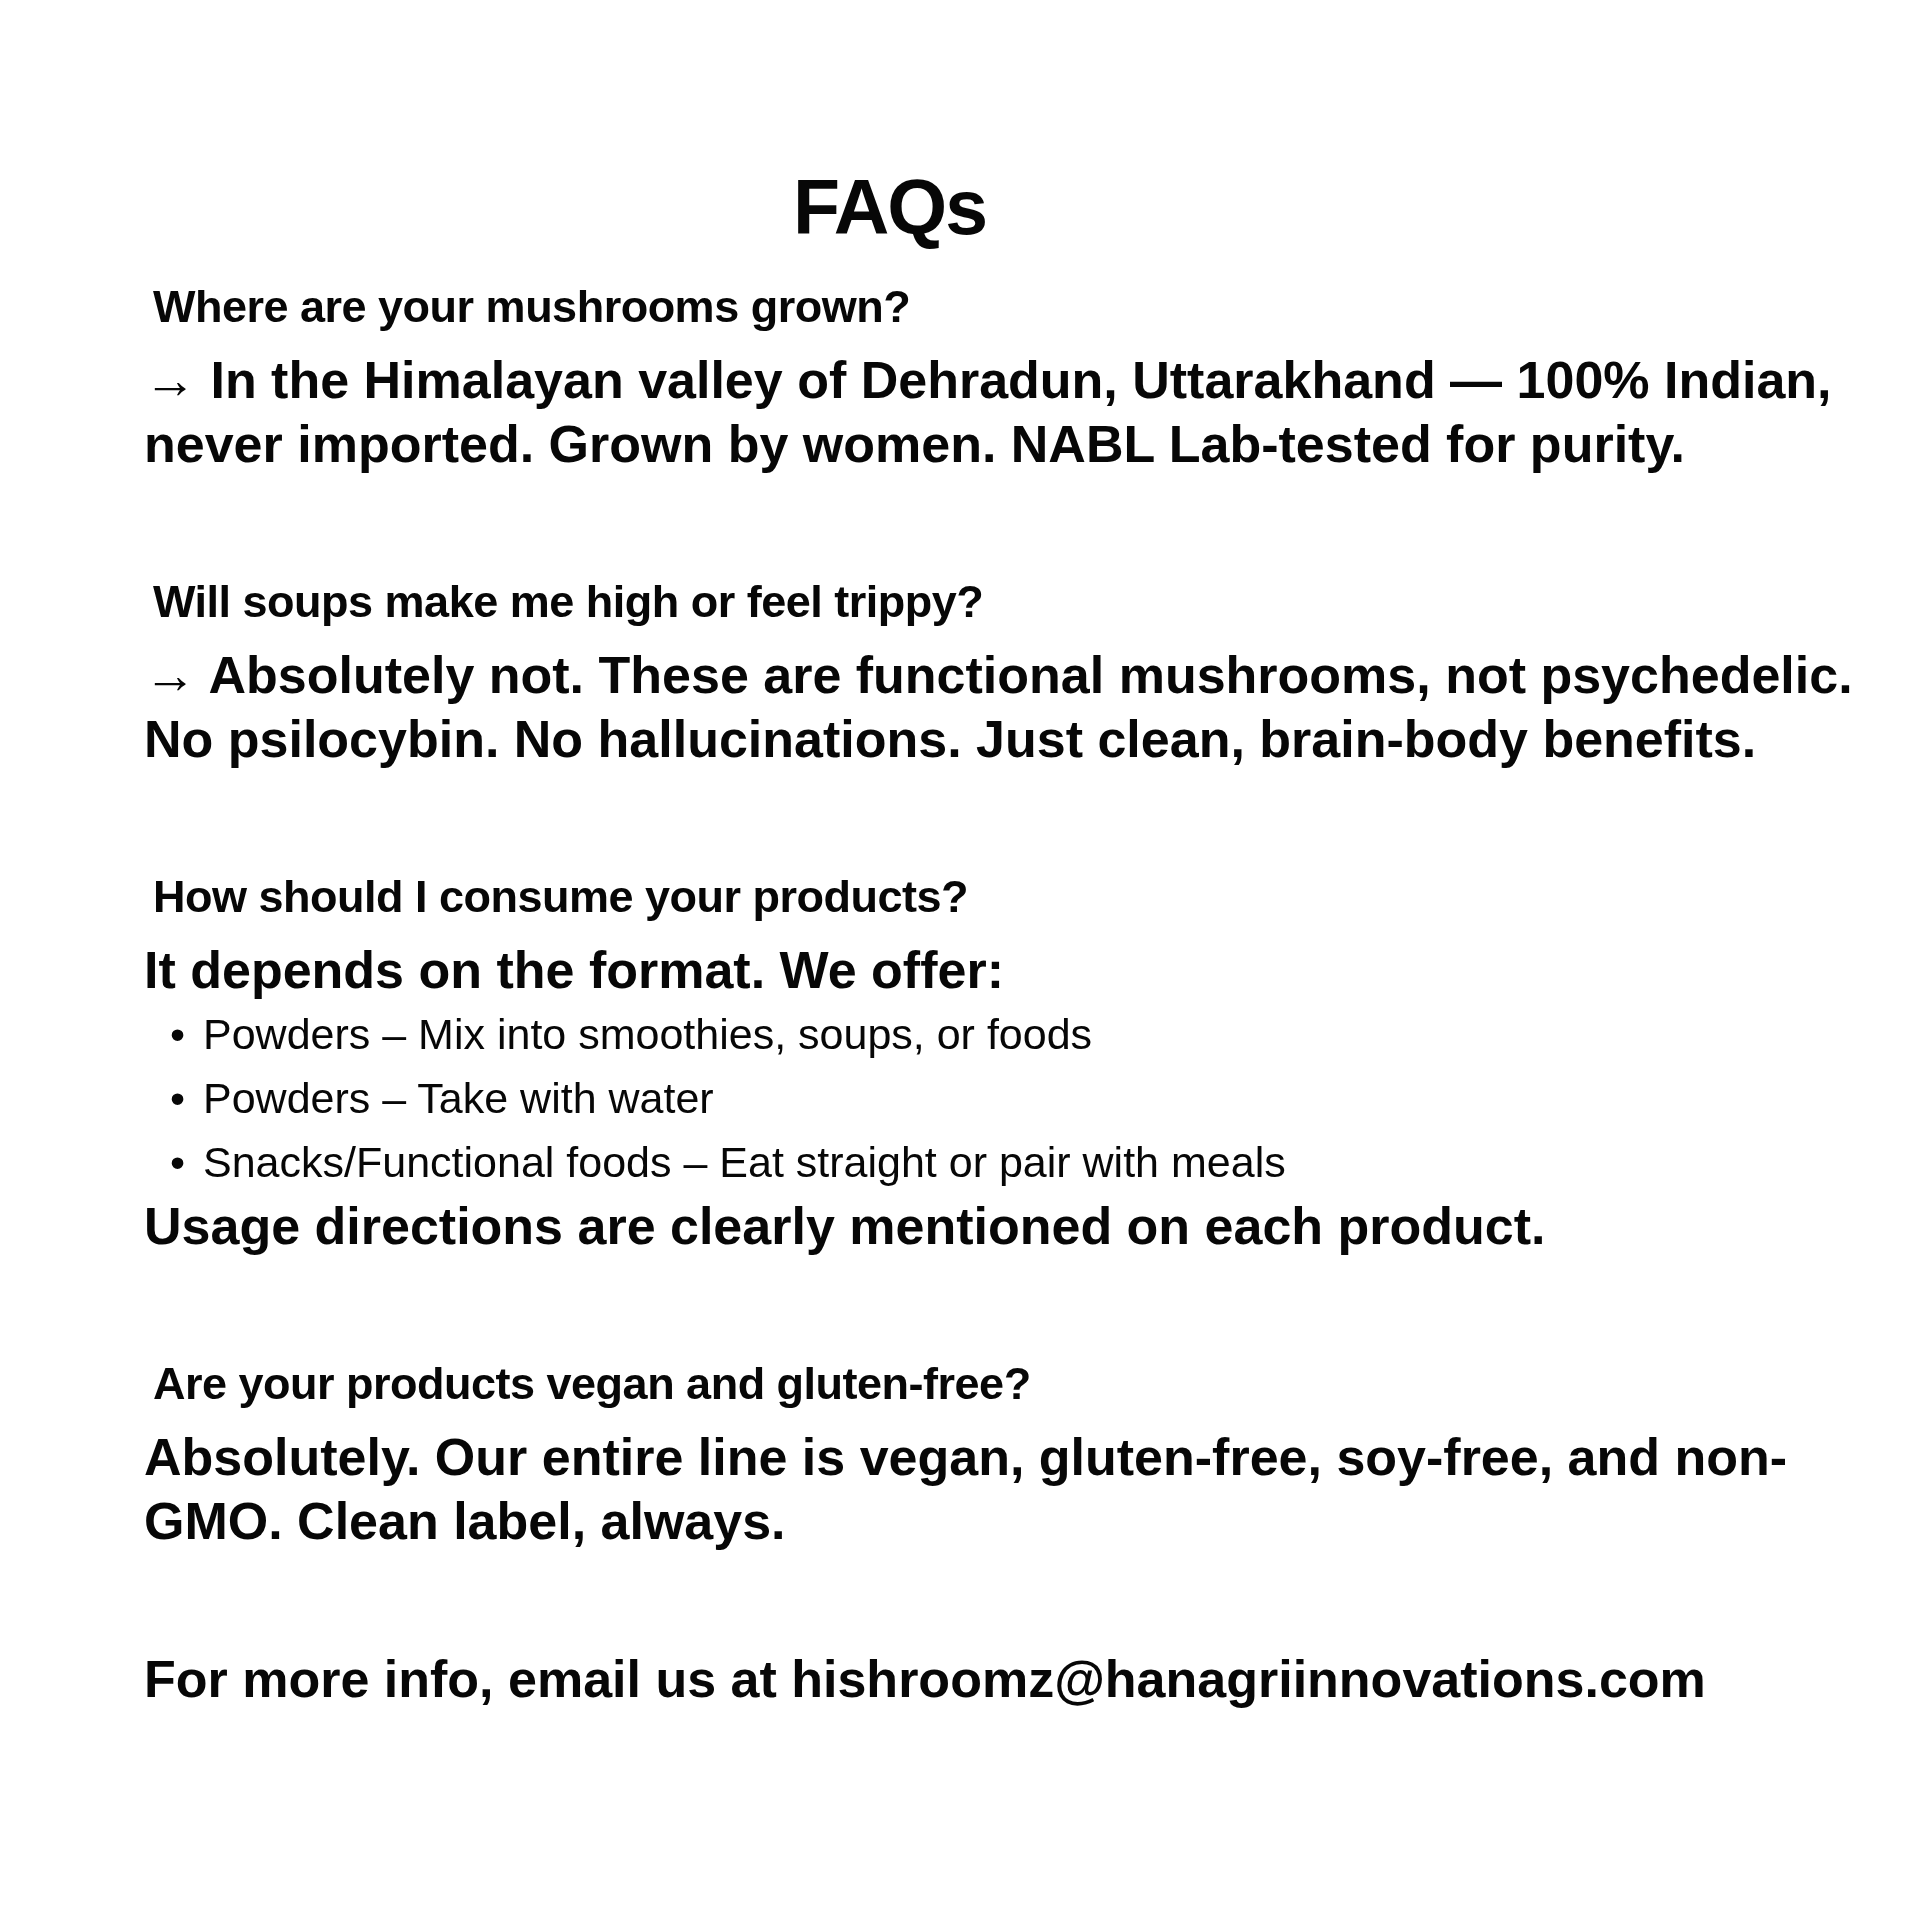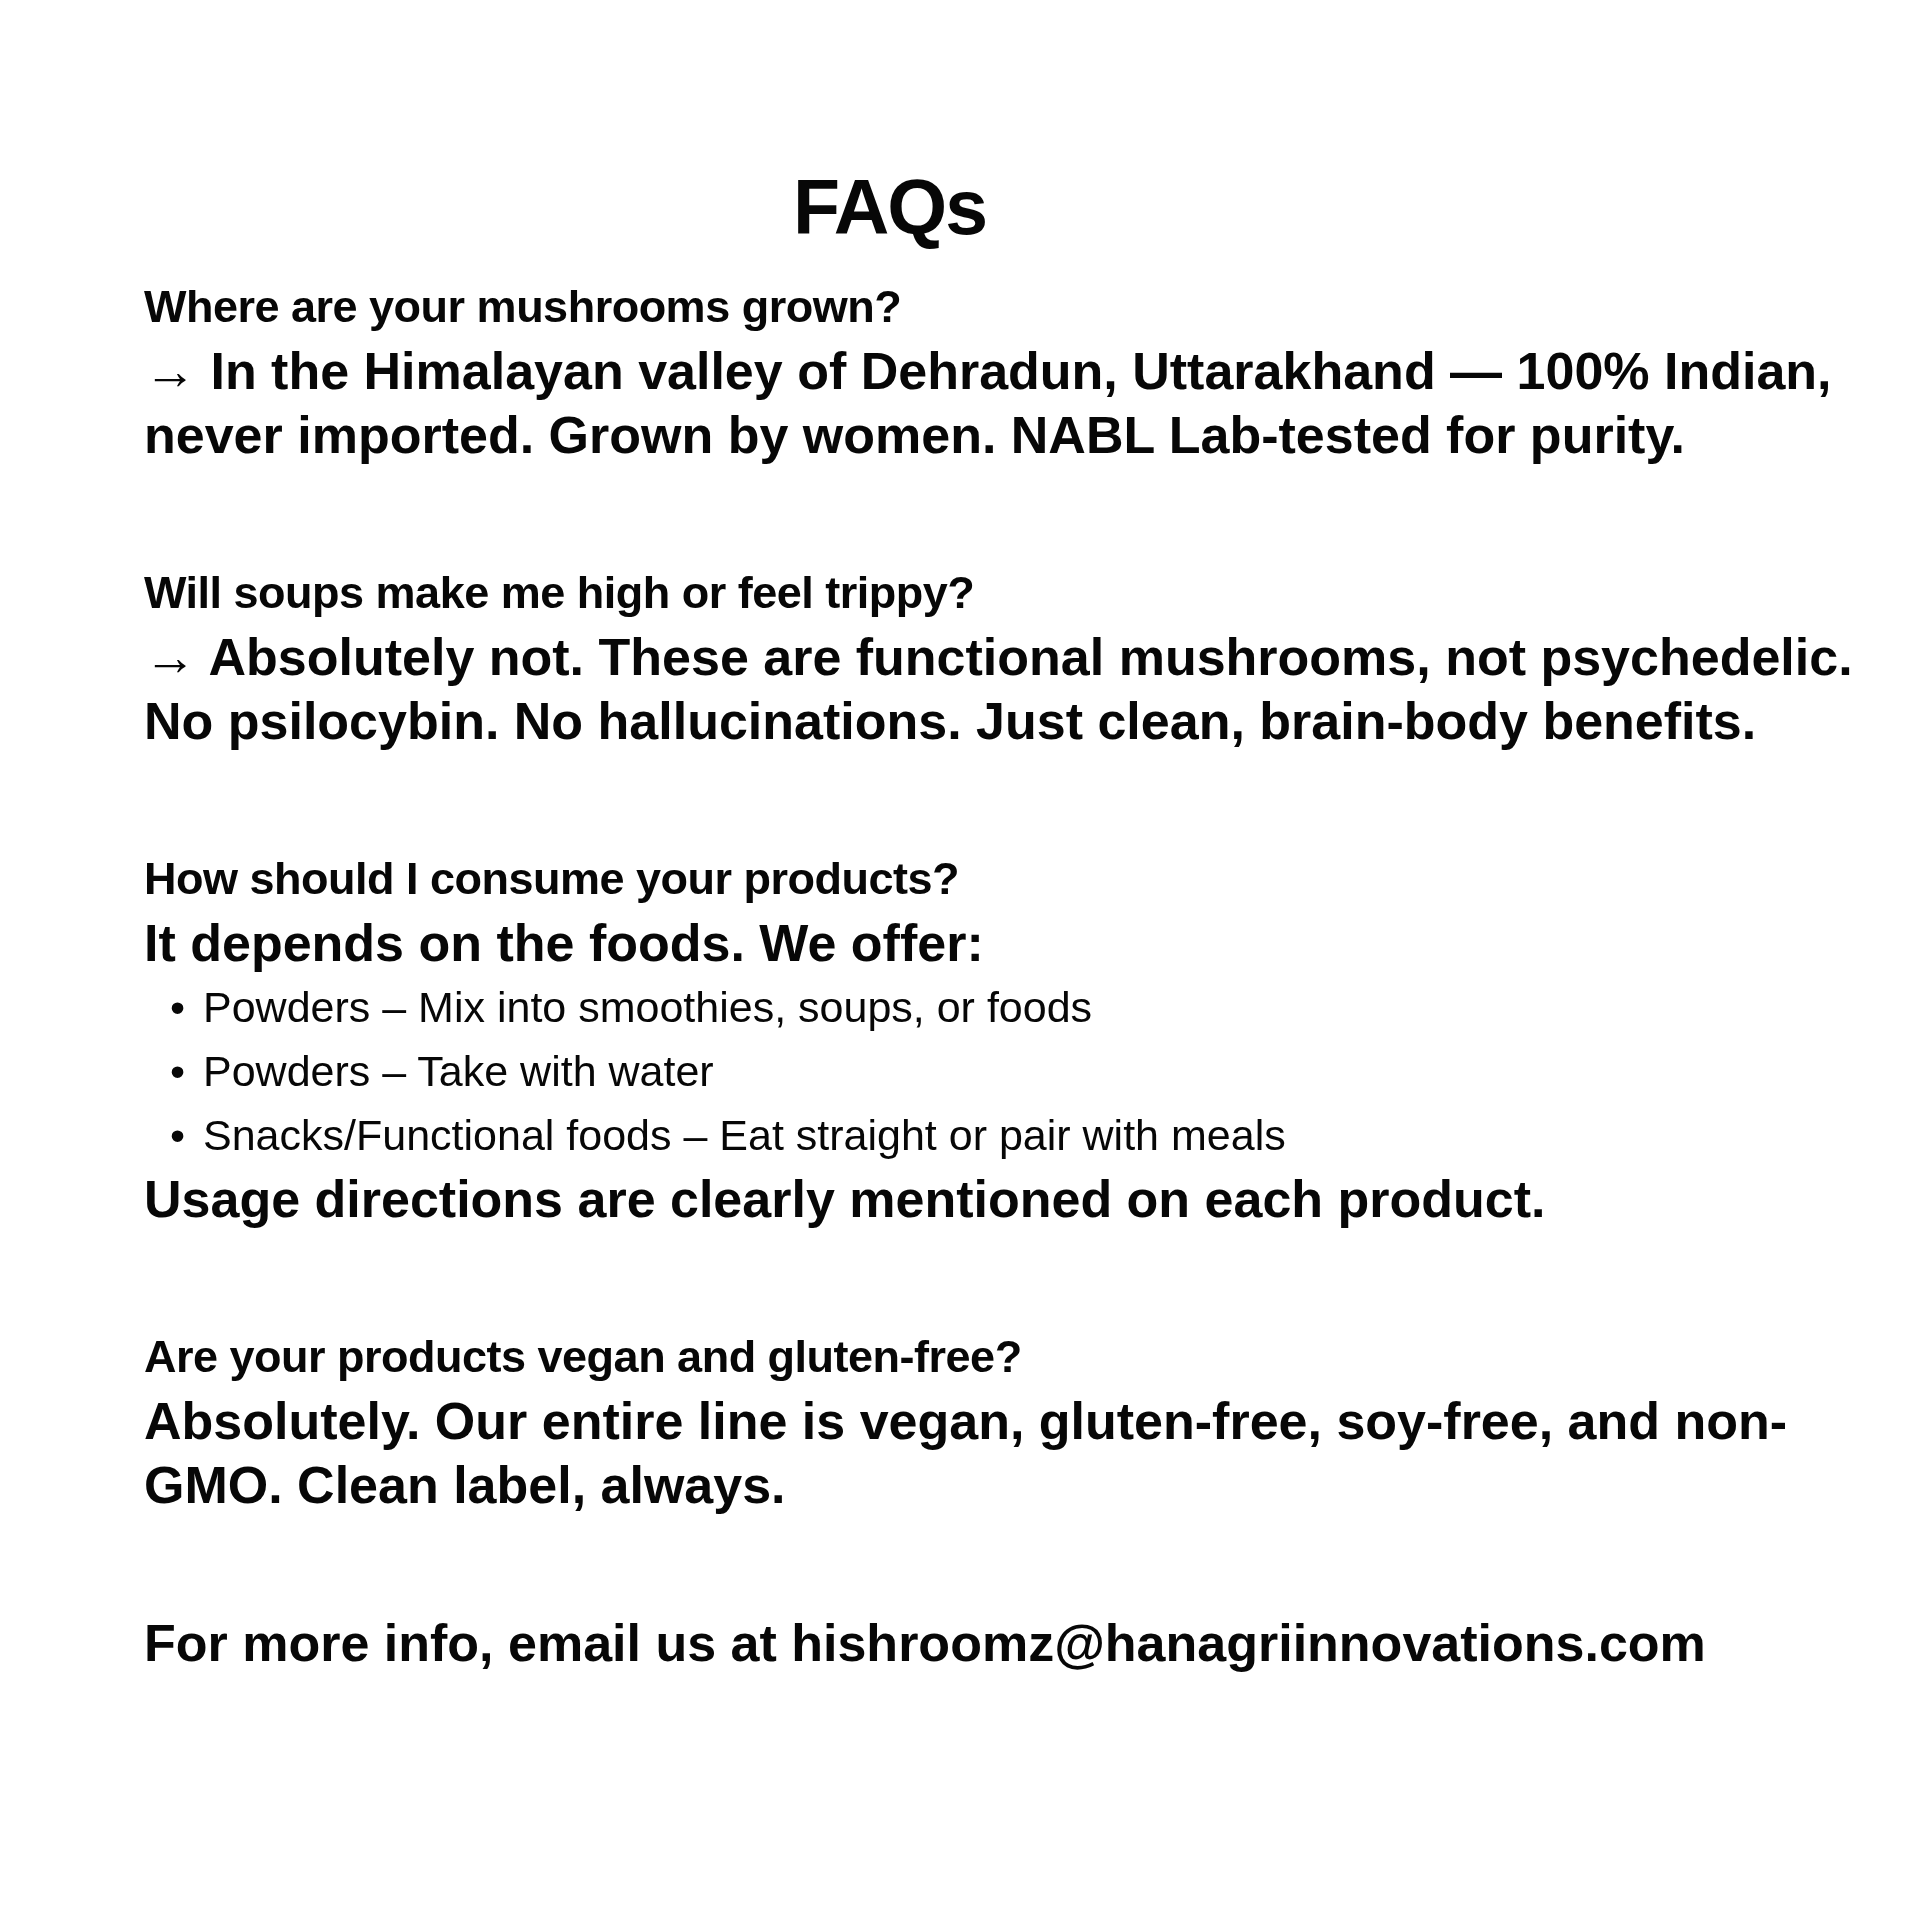--- a/index.html
+++ b/index.html
@@ -25,21 +25,21 @@
     text-align: center;
     font-size: 77px;
     line-height: 83px;
     font-weight: bold;
     letter-spacing: -2px;
   }
   .faq-section {
     margin: 0 0 94px 0;
   }
   .question {
-    margin: 0;
+    margin: 9px;
     font-size: 45px;
     line-height: 64px;
     font-weight: bold;
     letter-spacing: -0.5px;
   }
   .answer-line, .intro-line, .outro-line, .footer-line {
     font-size: 52px;
     line-height: 64px;
     font-weight: bold;
     white-space: nowrap;
@@ -82,21 +82,21 @@
   </div>
 
   <div class="faq-section">
     <h2 class="question">Will soups make me high or feel trippy?</h2>
     <div class="answer-line">→ Absolutely not. These are functional mushrooms, not psychedelic.</div>
     <div class="answer-line">No psilocybin. No hallucinations. Just clean, brain-body benefits.</div>
   </div>
 
   <div class="faq-section">
     <h2 class="question">How should I consume your products?</h2>
-    <div class="intro-line">It depends on the foods. We offer:</div>
+    <div class="intro-line">It depends on the format. We offer:</div>
     <ul class="bullet-list">
       <li>Powders – Mix into smoothies, soups, or foods</li>
       <li>Powders – Take with water</li>
       <li>Snacks/Functional foods – Eat straight or pair with meals</li>
     </ul>
     <div class="outro-line">Usage directions are clearly mentioned on each product.</div>
   </div>
 
   <div class="faq-section">
     <h2 class="question">Are your products vegan and gluten-free?</h2>

